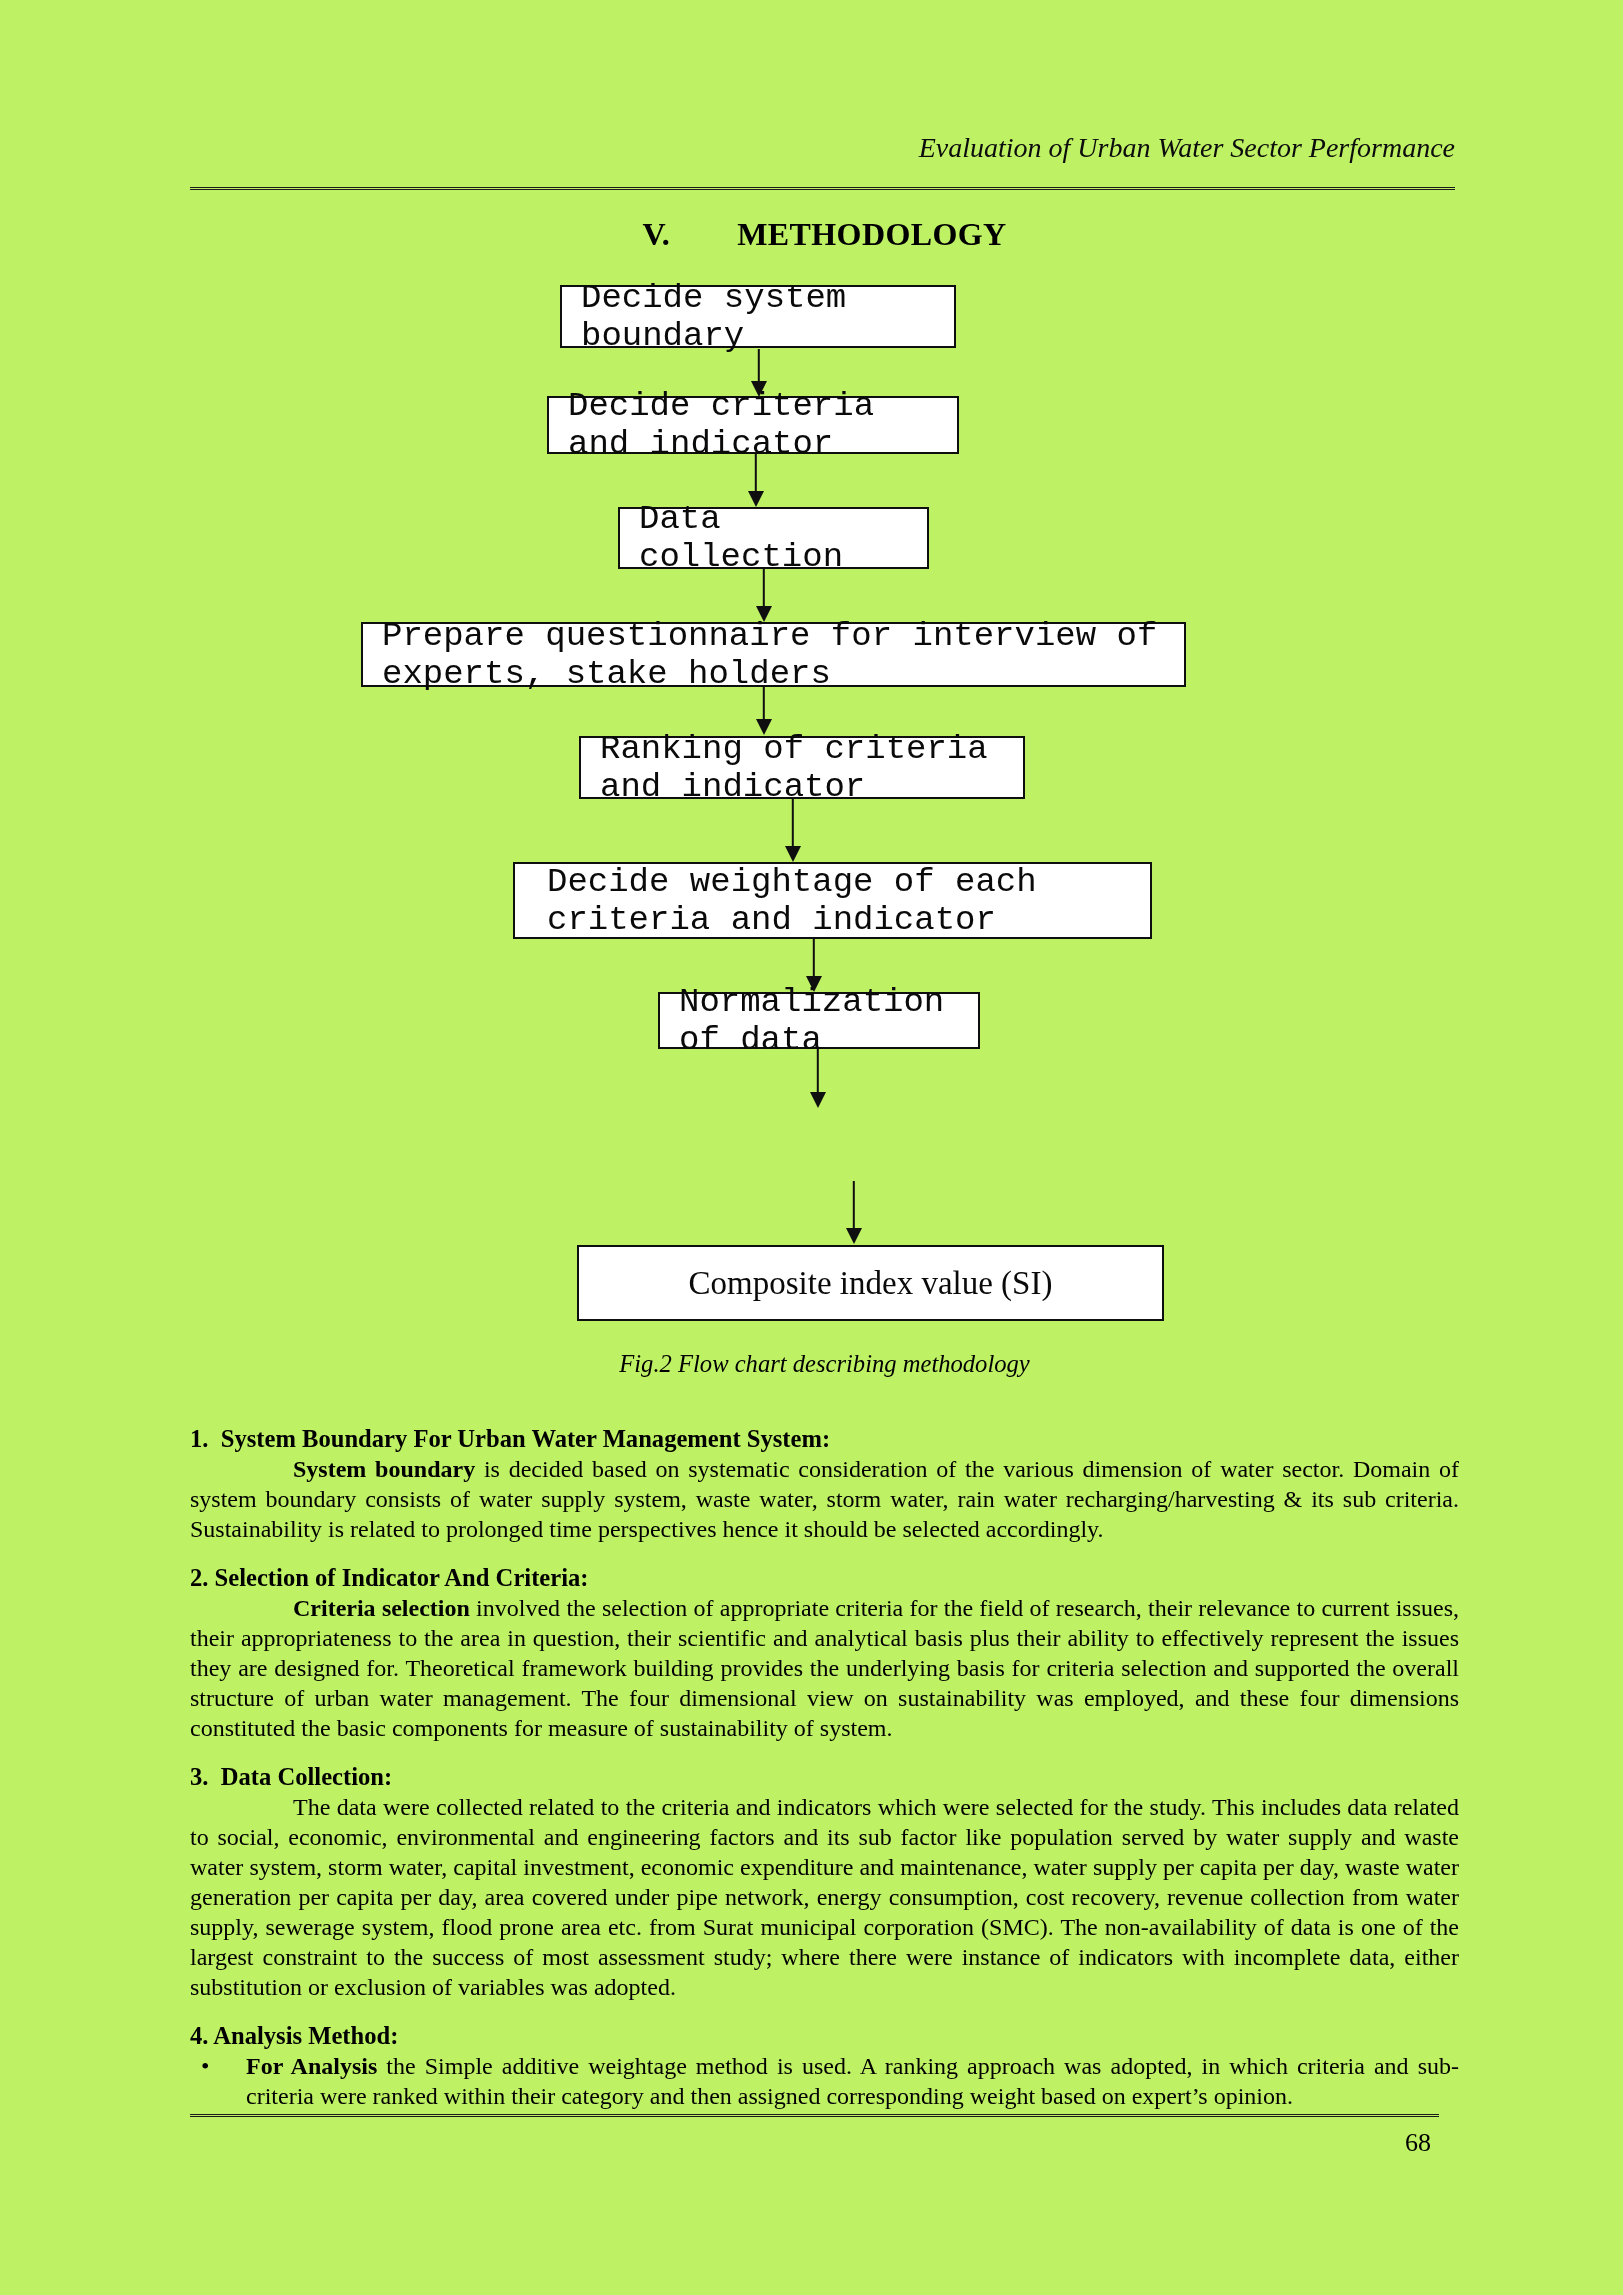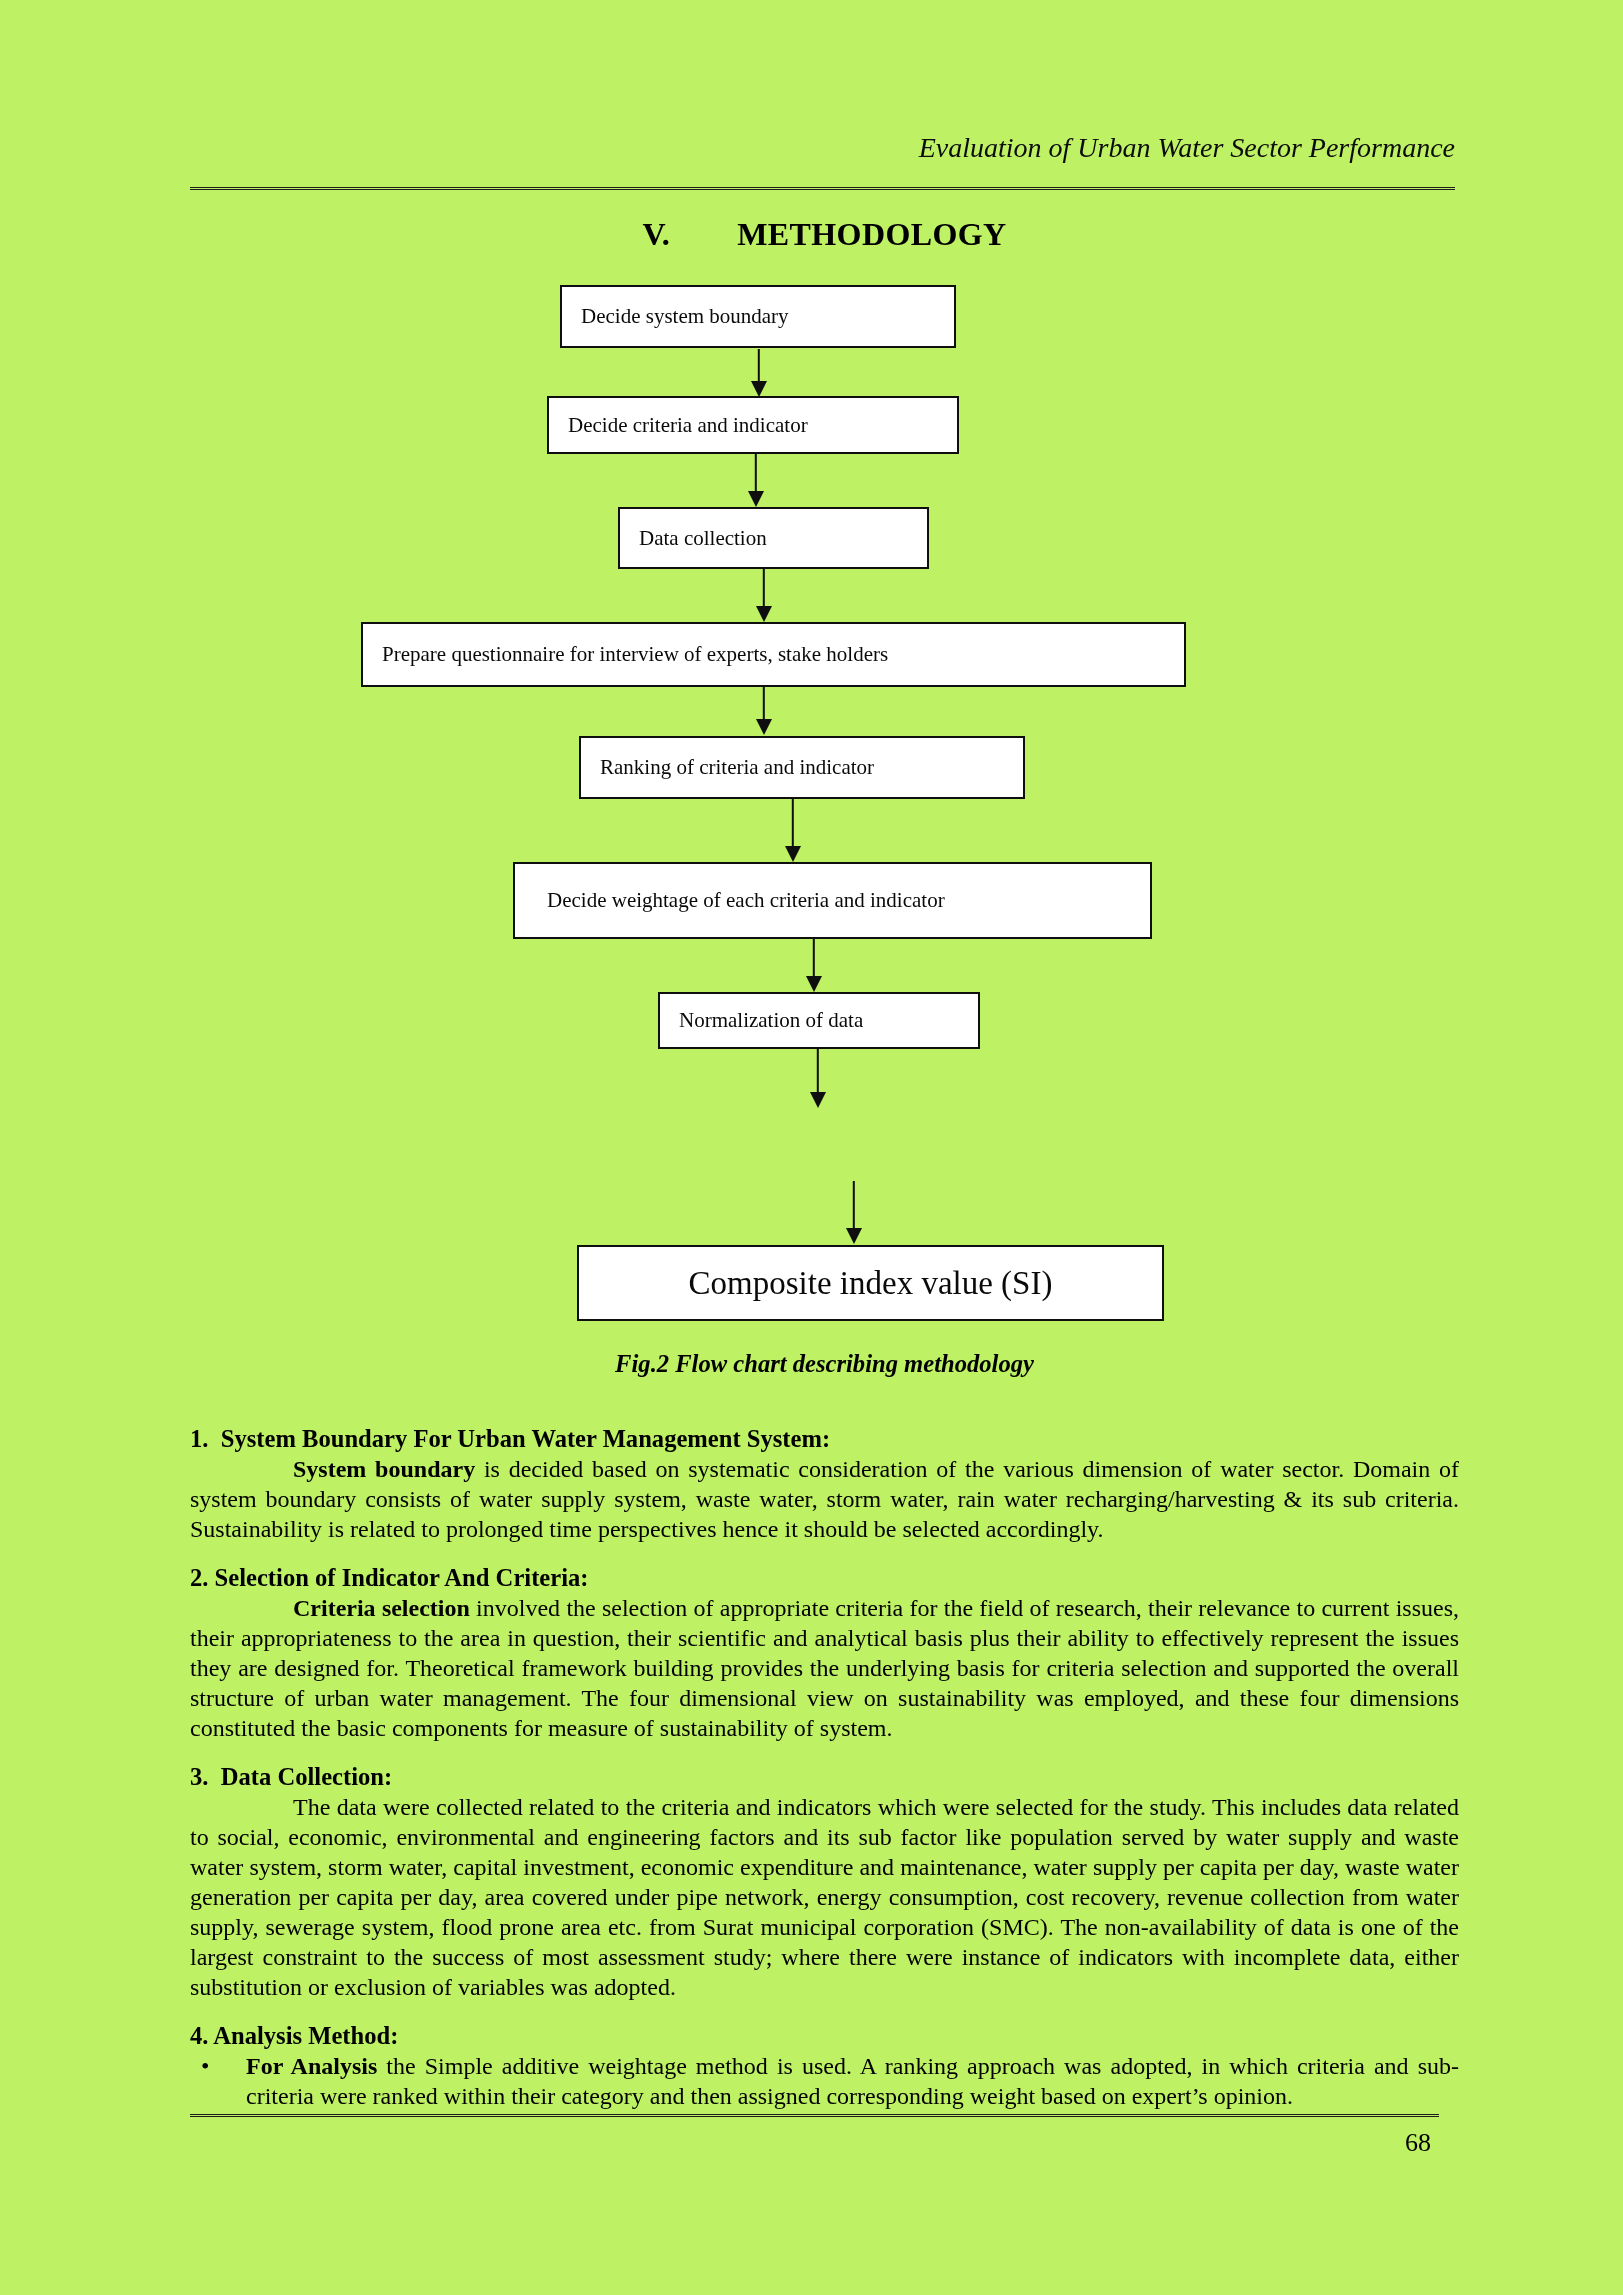--- a/index.html
+++ b/index.html
@@ -25,40 +25,40 @@
     display:flex; justify-content:center; gap:67px;
     font-size:32px; font-weight:bold; letter-spacing:0.4px;
   }
   
   .flowchart { position:absolute; top:0; left:0; width:1624px; height:1348px; }
   .fc-box {
     position:absolute; box-sizing:border-box; background:#fff;
     border:2.4px solid #0f0f0f;
     display:flex; align-items:center;
     padding:0 9.5px 0 19px;
-    font-family:Liberation Serif, serif; font-size:21px; color:#0a0a0a;
+    font-family:Liberation Mono, monospace; font-size:34px; color:#0a0a0a;
   }
   .fc-box.serif {
     font-family:"Liberation Serif", serif; font-size:33px;
     justify-content:center; padding:0 8px;
   }
   .arrow { position:absolute; }
   .arrow .shaft {
     position:absolute; left:50%; transform:translateX(-50%);
     top:0; bottom:9.5px; width:2.4px; background:#0f0f0f;
   }
   .arrow .head {
     position:absolute; left:50%; transform:translateX(-50%); bottom:0;
     width:0; height:0;
     border-left:8px solid transparent; border-right:8px solid transparent;
     border-top:16px solid #0f0f0f;
   }
   .caption {
     position:absolute; top:1350px; left:190px; width:1269px;
-    text-align:center; font-weight:bold; font-style:italic; font-size:24.6px;
+    text-align:center; font-weight:normal; font-style:italic; font-size:24.6px;
   }
   
   .body-text { position:absolute; top:1424px; left:190px; width:1269px; }
   .sec + .sec { margin-top:19px; }
   .sec-h {
     margin:0; font-size:24.6px; line-height:30px; font-weight:bold;
     white-space:pre-wrap;
   }
   .para {
     margin:0; font-size:24px; line-height:30px; text-align:justify;

